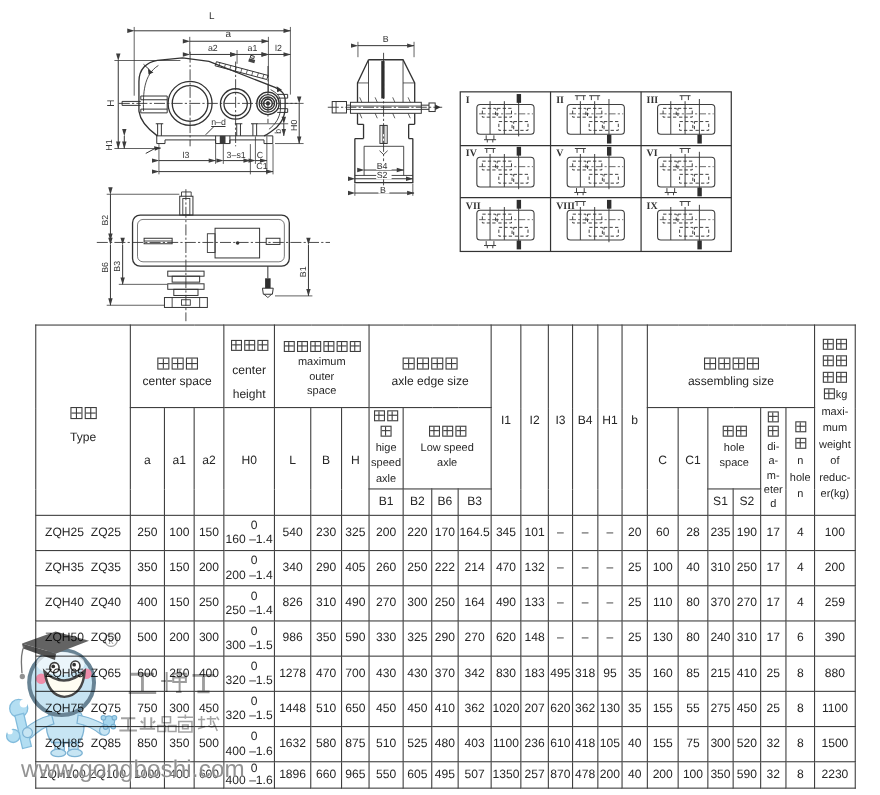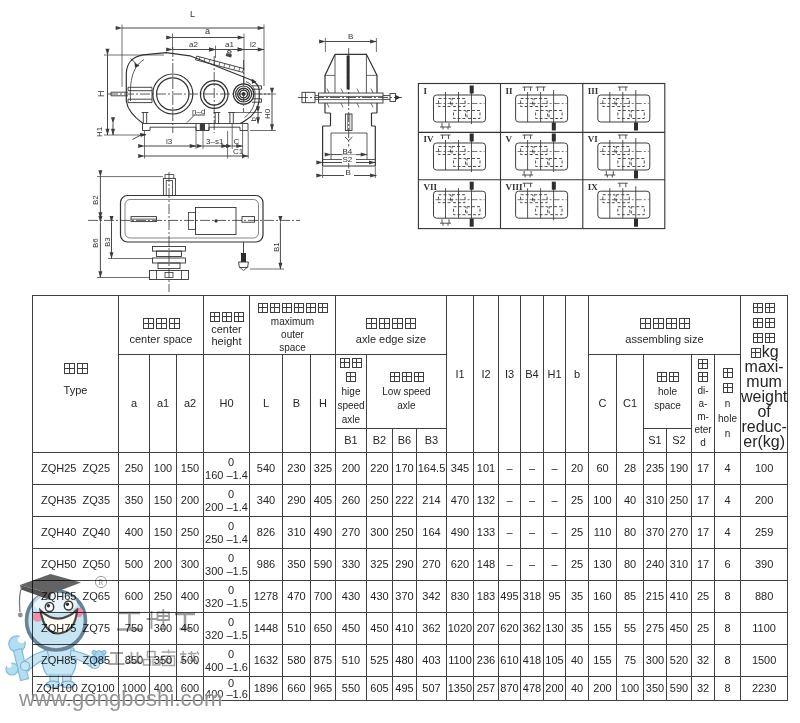--- a/index.html
+++ b/index.html
@@ -358,31 +358,31 @@
         <col style="width:25px">
         <col style="width:23px">
         <col style="width:26px">
 <col style="width:37px">
 </colgroup>
 
 <tbody>
         <tr style="height:59px">
 <td rowspan="3" class="hd" style="line-height:21px;padding-top:12px"><i class="z"></i><i class="z"></i><br>Type</td>
 <td colspan="3" class="hd" style="padding-top:13px"><i class="z"></i><i class="z"></i><i class="z"></i><br>center space</td>
-<td class="hd" style="line-height:12px;padding-top:8px"><i class="z s"></i><i class="z s"></i><i class="z s"></i><br>center<br>height</td>
+<td class="hd" style="line-height:22px;padding-top:8px"><i class="z s"></i><i class="z s"></i><i class="z s"></i><br>center<br>height</td>
 <td colspan="3" class="sm" style="line-height:13px;padding-top:6px"><i class="z s"></i><i class="z s"></i><i class="z s"></i><i class="z s"></i><i class="z s"></i><i class="z s"></i><br>maximum<br>outer<br>space</td>
 <td colspan="4" class="hd" style="padding-top:13px"><i class="z"></i><i class="z"></i><i class="z"></i><i class="z"></i><br>axle edge size</td>
 <td rowspan="3">I1</td>
 <td rowspan="3">I2</td>
 <td rowspan="3">I3</td>
 <td rowspan="3">B4</td>
 <td rowspan="3">H1</td>
 <td rowspan="3">b</td>
 <td colspan="6" class="hd" style="padding-top:13px"><i class="z"></i><i class="z"></i><i class="z"></i><i class="z"></i><br>assembling size</td>
-<td rowspan="3" class="sm" style="line-height:15px;font-size:16px"><i class="z s"></i><i class="z s"></i><br><i class="z s"></i><i class="z s"></i><br><i class="z s"></i><i class="z s"></i><br><i class="z s"></i>kg<br>maxi-<br>mum<br>weight<br>of<br>reduc-<br>er(kg)</td>
+<td rowspan="3" class="sm" style="line-height:15px;font-size:10px"><i class="z s"></i><i class="z s"></i><br><i class="z s"></i><i class="z s"></i><br><i class="z s"></i><i class="z s"></i><br><i class="z s"></i>kg<br>maxi-<br>mum<br>weight<br>of<br>reduc-<br>er(kg)</td>
 </tr>
 
 <tr style="height:74px">
 <td rowspan="2">a</td>
 <td rowspan="2">a1</td>
 <td rowspan="2">a2</td>
 <td rowspan="2">H0</td>
 <td rowspan="2">L</td>
 <td rowspan="2">B</td>
 <td rowspan="2">H</td>

